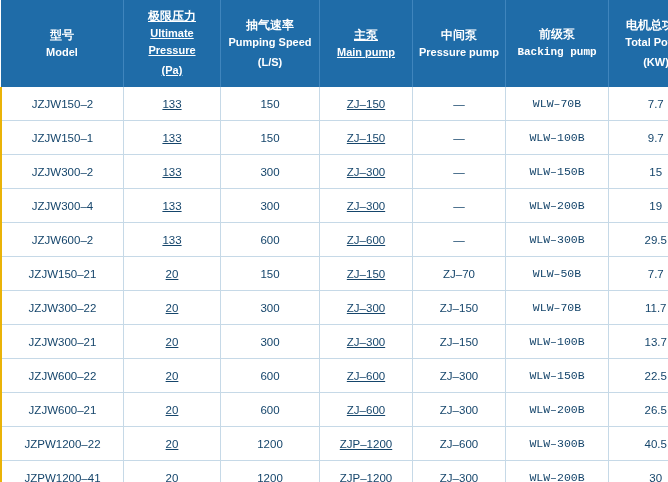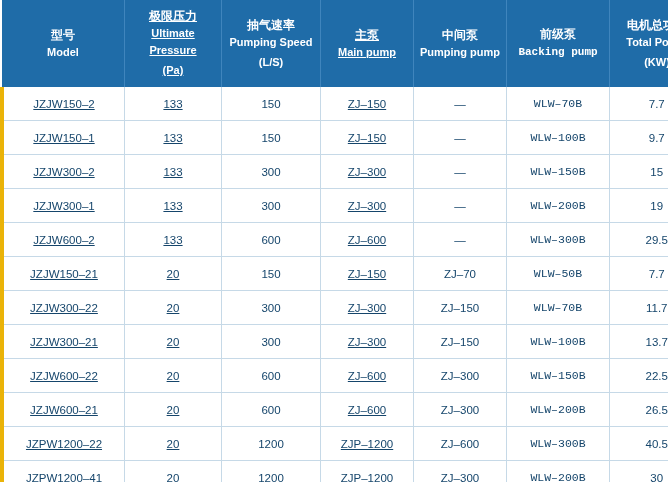--- a/index.html
+++ b/index.html
@@ -52,22 +52,21 @@
     color: #15456b;
     text-align: center;
     vertical-align: middle;
     border-bottom: 1px solid #c6d9e7;
     border-right: 1px solid #c6d9e7;
     padding: 0 2px;
     background: #ffffff;
     white-space: nowrap;
   }
   .spec-table tbody td:first-child {
-    border-left: 4px solid #eab308;
-    text-decoration: underline;
+    border-left: 2px solid #eab308;
   }
   .spec-table tbody td:last-child {
     border-right: 1px solid #c6d9e7;
   }
   .spec-table tbody tr:last-child td {
     border-bottom: 1px solid #c6d9e7;
   }
   .col-model { width: 118px; }
   .col-ult   { width: 92px; text-decoration: underline; }
   .col-speed { width: 94px; }
@@ -95,21 +94,21 @@
         <span class="hdr-line hdr-cn">抽气速率</span>
         <span class="hdr-line hdr-en">Pumping Speed</span>
         <span class="hdr-line hdr-unit">(L/S)</span>
       </th>
       <th class="col-main">
         <span class="hdr-line hdr-cn">主泵</span>
         <span class="hdr-line hdr-en">Main pump</span>
       </th>
       <th class="col-hold">
         <span class="hdr-line hdr-cn">中间泵</span>
-        <span class="hdr-line hdr-en">Pumping pump</span>
+        <span class="hdr-line hdr-en">Pressure pump</span>
       </th>
       <th class="col-back">
         <span class="hdr-line hdr-cn">前级泵</span>
         <span class="hdr-line hdr-en">Backing pump</span>
       </th>
       <th class="col-power">
         <span class="hdr-line hdr-cn">电机总功率</span>
         <span class="hdr-line hdr-en">Total Power</span>
         <span class="hdr-line hdr-unit">(KW)</span>
       </th>
@@ -137,21 +136,21 @@
       <tr>
         <td class="col-model">JZJW300–2</td>
         <td class="col-ult">133</td>
         <td class="col-speed">300</td>
         <td class="col-main">ZJ–300</td>
         <td class="col-hold">—</td>
         <td class="col-back">WLW–150B</td>
         <td class="col-power">15</td>
       </tr>
       <tr>
-        <td class="col-model">JZJW300–1</td>
+        <td class="col-model">JZJW300–4</td>
         <td class="col-ult">133</td>
         <td class="col-speed">300</td>
         <td class="col-main">ZJ–300</td>
         <td class="col-hold">—</td>
         <td class="col-back">WLW–200B</td>
         <td class="col-power">19</td>
       </tr>
       <tr>
         <td class="col-model">JZJW600–2</td>
         <td class="col-ult">133</td>

